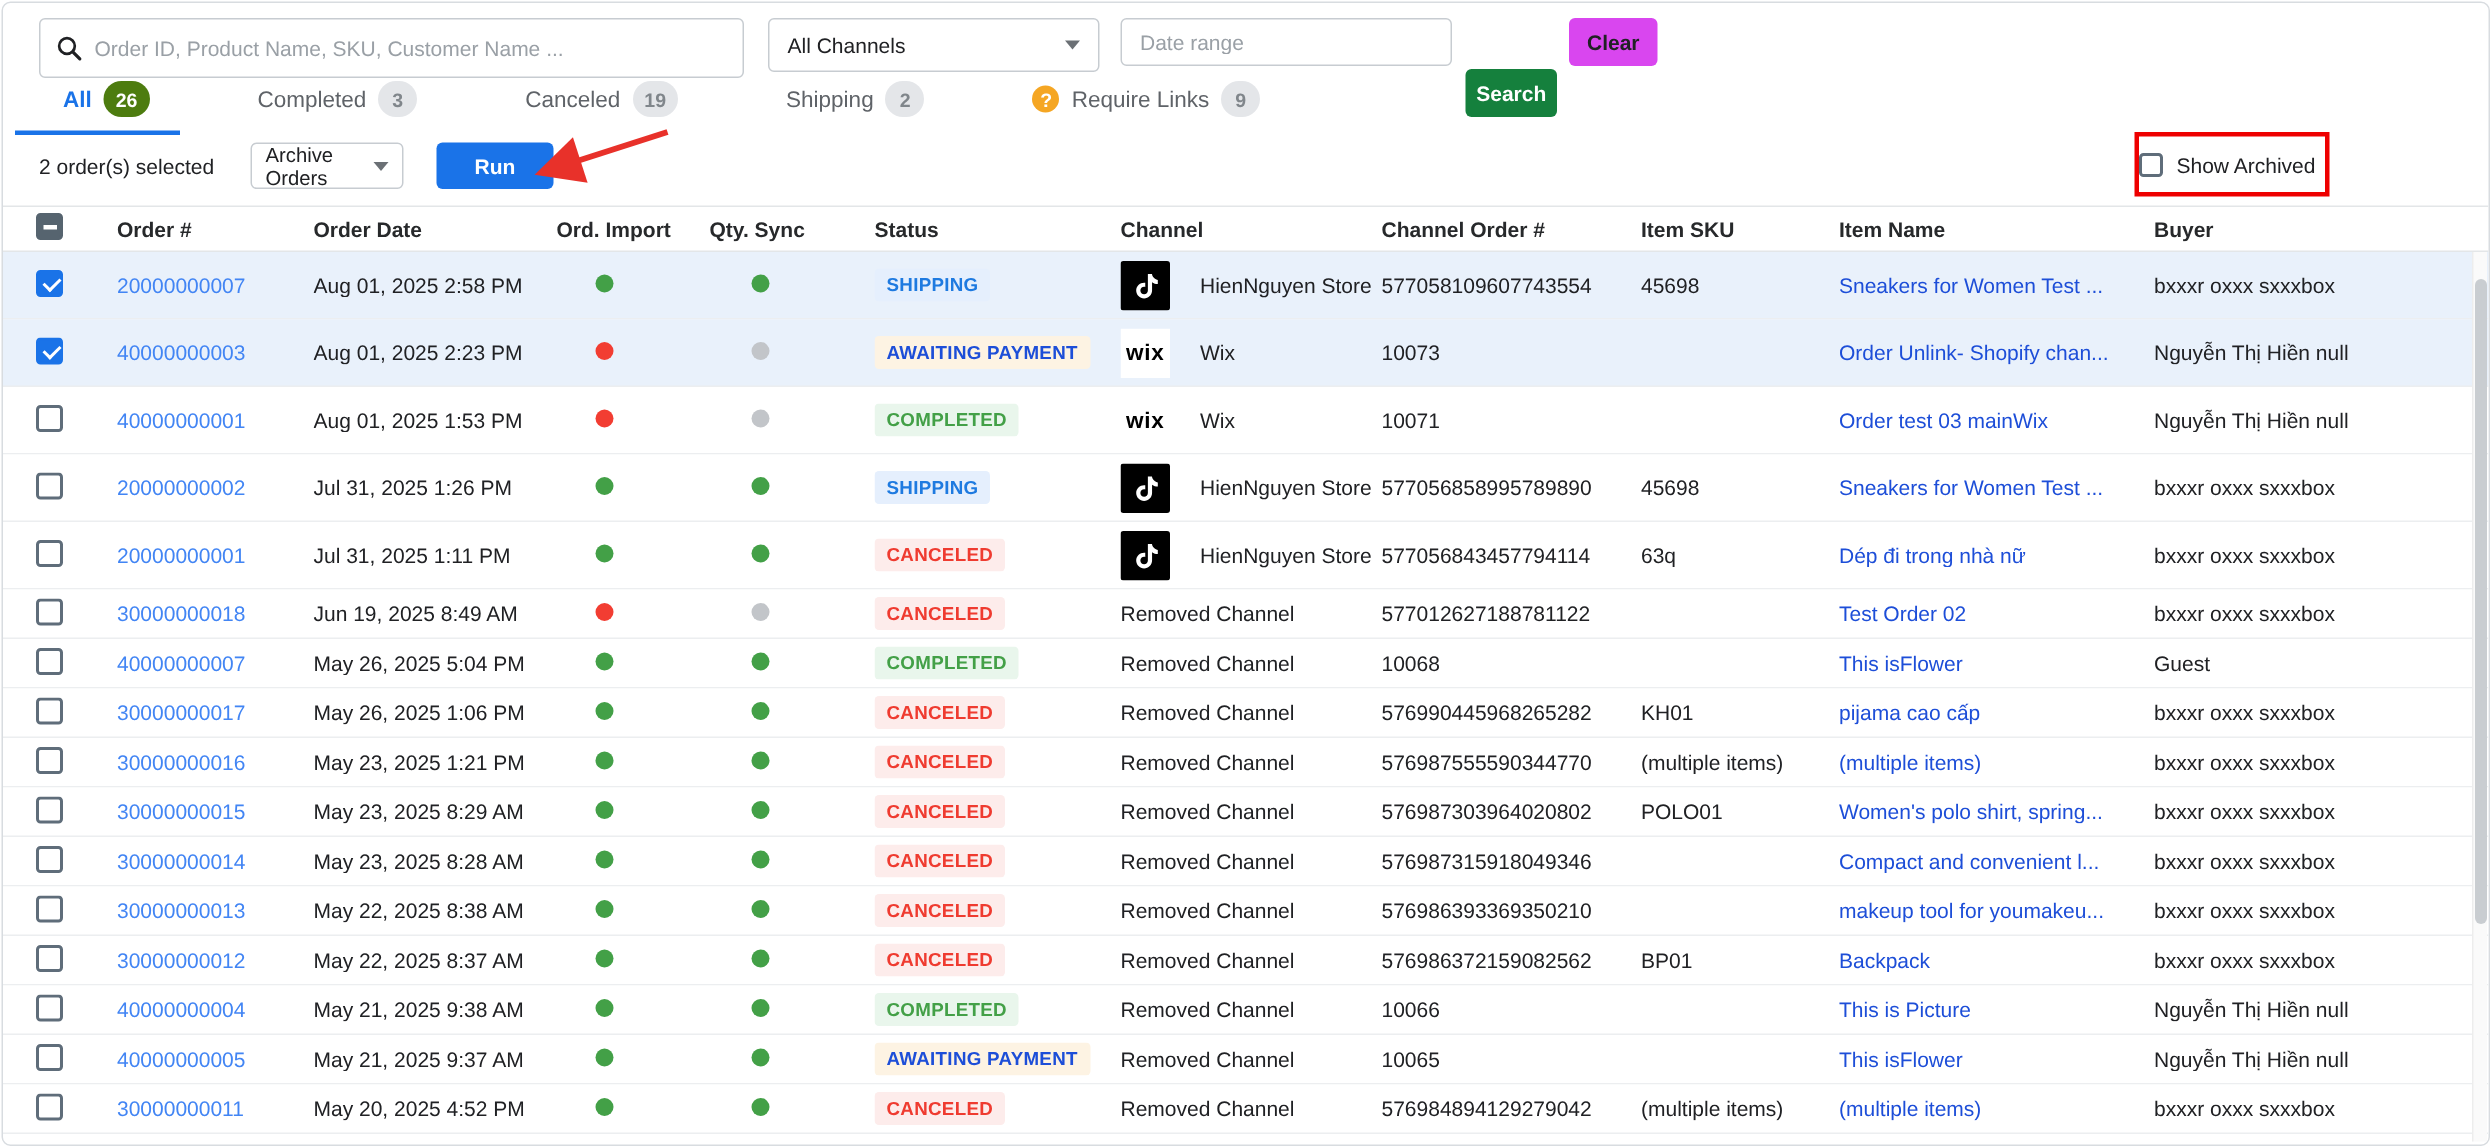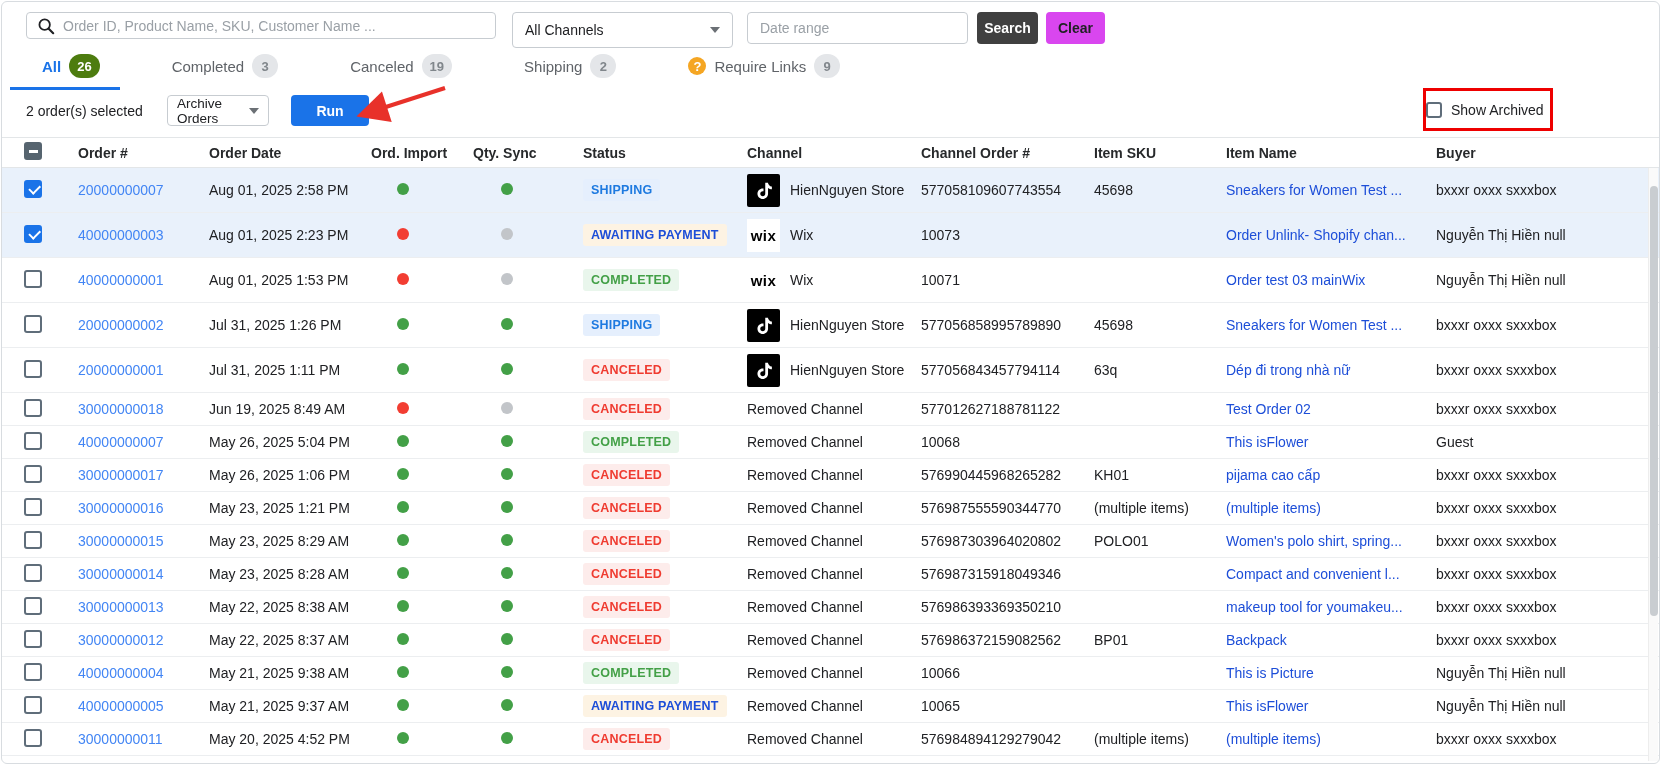--- a/index.html
+++ b/index.html
@@ -1,37 +1,37 @@
 <!DOCTYPE html>
 <html><head>
 <meta charset="utf-8">
 <style>
   * { box-sizing: border-box; margin: 0; padding: 0; }
   html,body { background:#fff; font-family:"Liberation Sans","DejaVu Sans",sans-serif; }
   .app { position:relative; width:1659px; height:763px; margin:1px; border:1px solid #d8dce0;
          border-radius:6px; background:#fff; overflow:hidden; font-size:14px; color:#202124; }
 
   
-  .searchbox { position:absolute; left:24px; top:10px; width:470px; height:27px;
+  .searchbox { position:absolute; left:24px; top:10px; width:470px; height:40px;
                border:1px solid #c7ccd1; border-radius:4px; display:flex; align-items:center; padding:0 10px; }
   .searchbox svg { flex:0 0 auto; margin-right:8px; }
   .searchbox input { border:none; outline:none; flex:1; font:inherit; color:#202124; }
   .searchbox input::placeholder { color:#9aa0a6; }
   .selectbox { position:absolute; left:510px; top:10px; width:221px; height:36px;
                border:1px solid #c7ccd1; border-radius:4px; display:flex; align-items:center;
                padding:0 12px; justify-content:space-between; cursor:pointer; }
   .caret { width:0; height:0; border-left:5px solid transparent; border-right:5px solid transparent;
            border-top:6px solid #6b7075; }
   .datebox { position:absolute; left:745px; top:10px; width:221px; height:32px;
              border:1px solid #c7ccd1; border-radius:4px; display:flex; align-items:center; padding:0 12px; }
   .datebox input { border:none; outline:none; width:100%; font:inherit; }
   .datebox input::placeholder { color:#9aa0a6; }
   .btn { position:absolute; top:10px; height:32px; border:none; border-radius:4px;
          font:inherit; font-weight:700; cursor:pointer; }
-  .btn-search { left:975px; width:61px; background:#404040; color:#fff; }
+  .btn-search { left:975px; width:61px; background:#15803d; color:#fff;margin-top:34px; }
   .btn-clear  { left:1044px; width:59px; background:#d946ef; color:#202124; }
 
   
   .tabs { position:absolute; left:0; top:52px; height:38px; display:flex; align-items:flex-start;
           padding-left:40px; gap:72px; }
   .tab { display:flex; align-items:center; gap:8px; cursor:pointer; color:#5f6368; font-size:15px; }
   .tab.active { color:#1a73e8; font-weight:700; }
   .pill { min-width:26px; height:24px; padding:0 8px; border-radius:13px; background:#e4e6e9;
           color:#80868b; font-size:13px; display:flex; align-items:center; justify-content:center; font-weight:700; }
   .tab.active .pill { background:#4d7c0f; color:#fff; }
@@ -74,21 +74,21 @@
   .cell { white-space:nowrap; overflow:hidden; text-overflow:clip; padding-right:8px; }
   a.order-link { color:#4285f4; text-decoration:none; cursor:pointer; }
   .dot { display:inline-block; width:12px; height:12px; border-radius:50%; }
   .dot.ml1 { margin-left:26px; } .dot.ml2 { margin-left:28px; }
   .dot.green { background:#43a047; } .dot.red { background:#f23d32; } .dot.gray { background:#c2c5c9; }
   .badge { display:inline-block; padding:4px 8px; border-radius:3px; font-size:12.5px; font-weight:700; letter-spacing:.2px; }
   .badge.shipping  { background:#e5effd; color:#1e7ae0; }
   .badge.awaiting  { background:#fdf3e3; color:#1d4ed8; }
   .badge.completed { background:#e9f6ec; color:#43a047; }
   .badge.canceled  { background:#fdeceb; color:#ef3b30; }
-  .channel-cell { display:flex; align-items:center; gap:10px; }
+  .channel-cell { display:flex; align-items:center; gap:20px; }
   .tiktok-icon { width:33px; height:33px; background:#000; border-radius:2px; display:flex;
                  align-items:center; justify-content:center; flex:0 0 auto; }
   .wix-logo { width:33px; height:33px; background:#fff; display:flex; align-items:center;
               justify-content:center; font-weight:800; font-size:15px; color:#000; letter-spacing:.5px; flex:0 0 auto; }
   .item-name { color:#1d4ed8; }
 
   
   .vscroll { position:absolute; right:1px; top:166px; bottom:2px; width:10px; background:#fafafa;
              border-left:1px solid #ededed; }
   .vscroll .thumb { position:absolute; left:1px; top:18px; width:8px; height:430px; background:#c9cdd1; border-radius:4px; }

